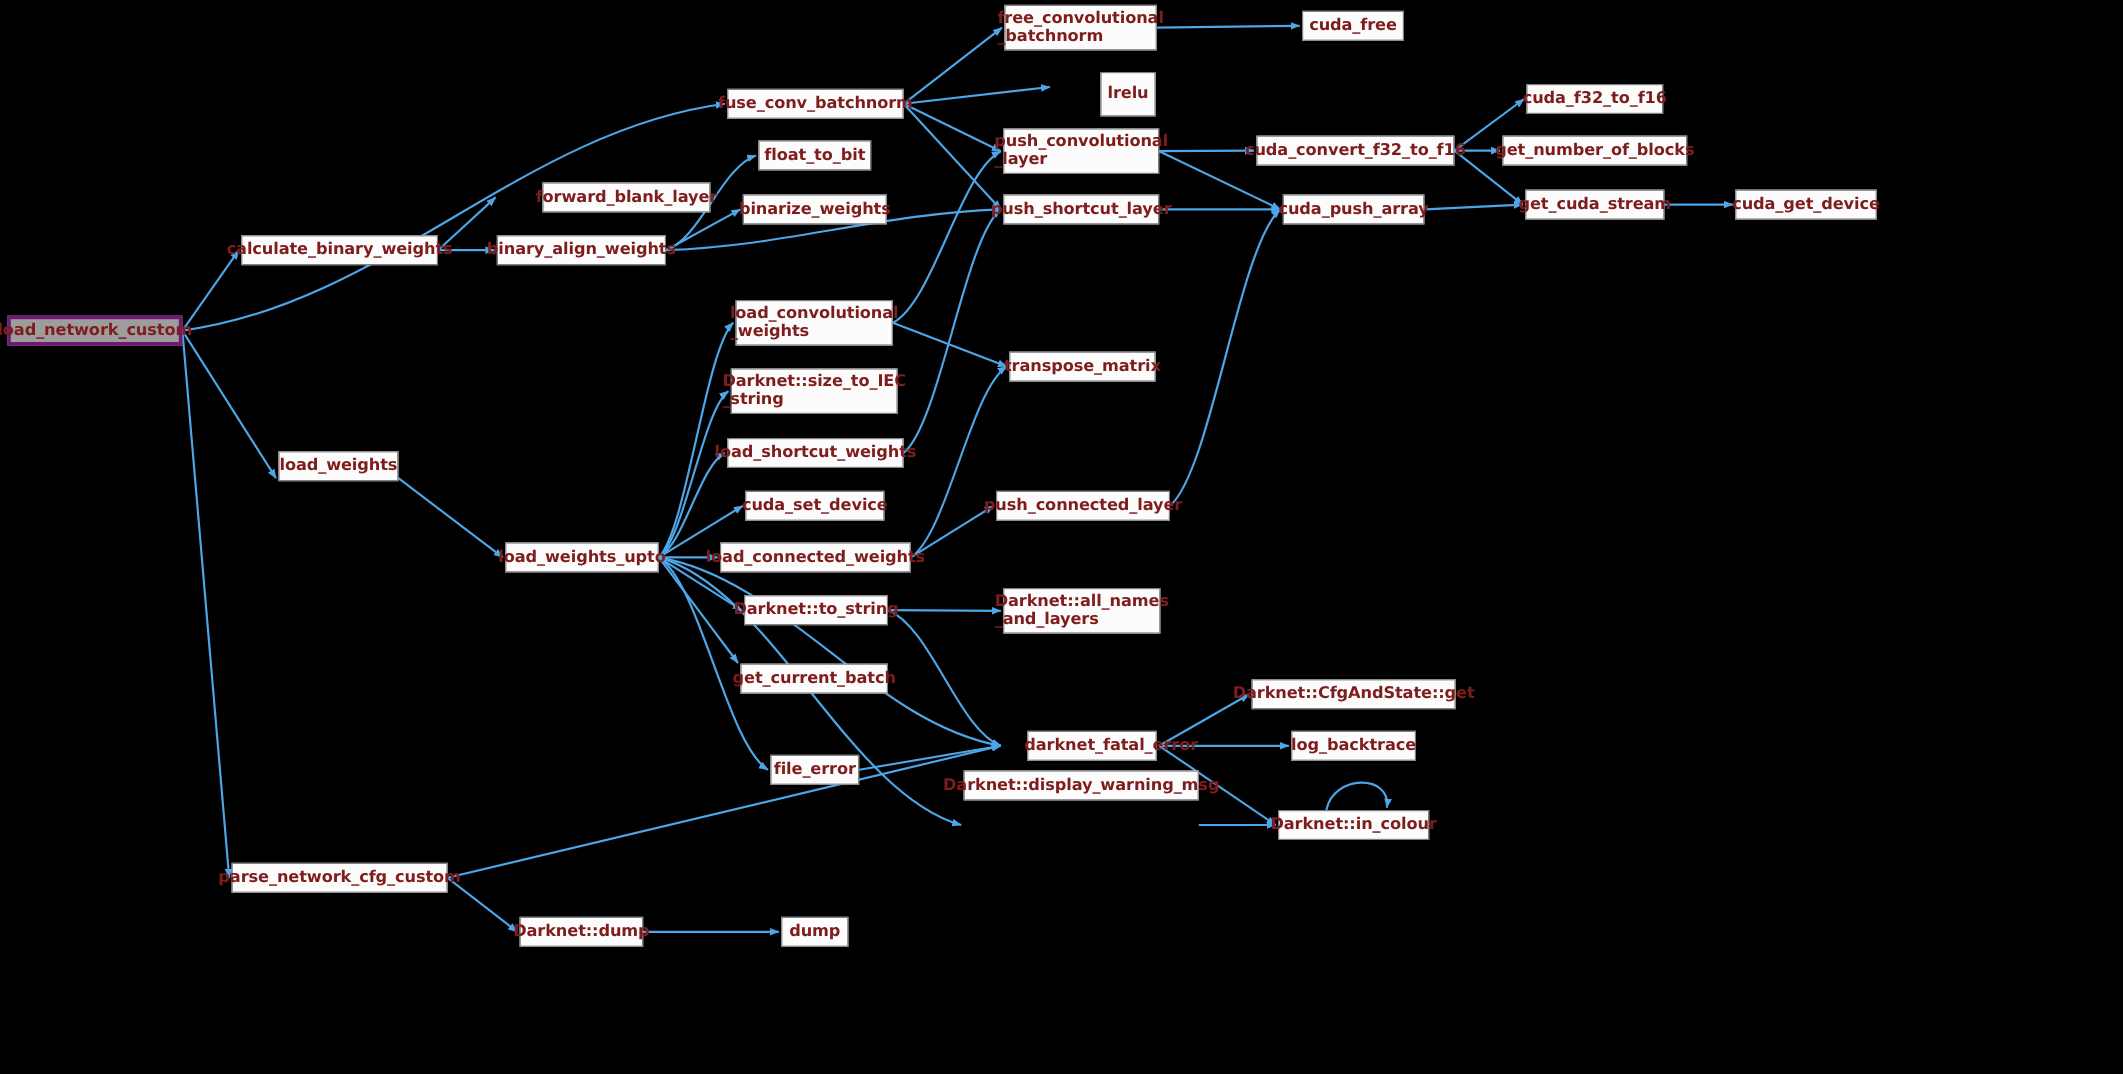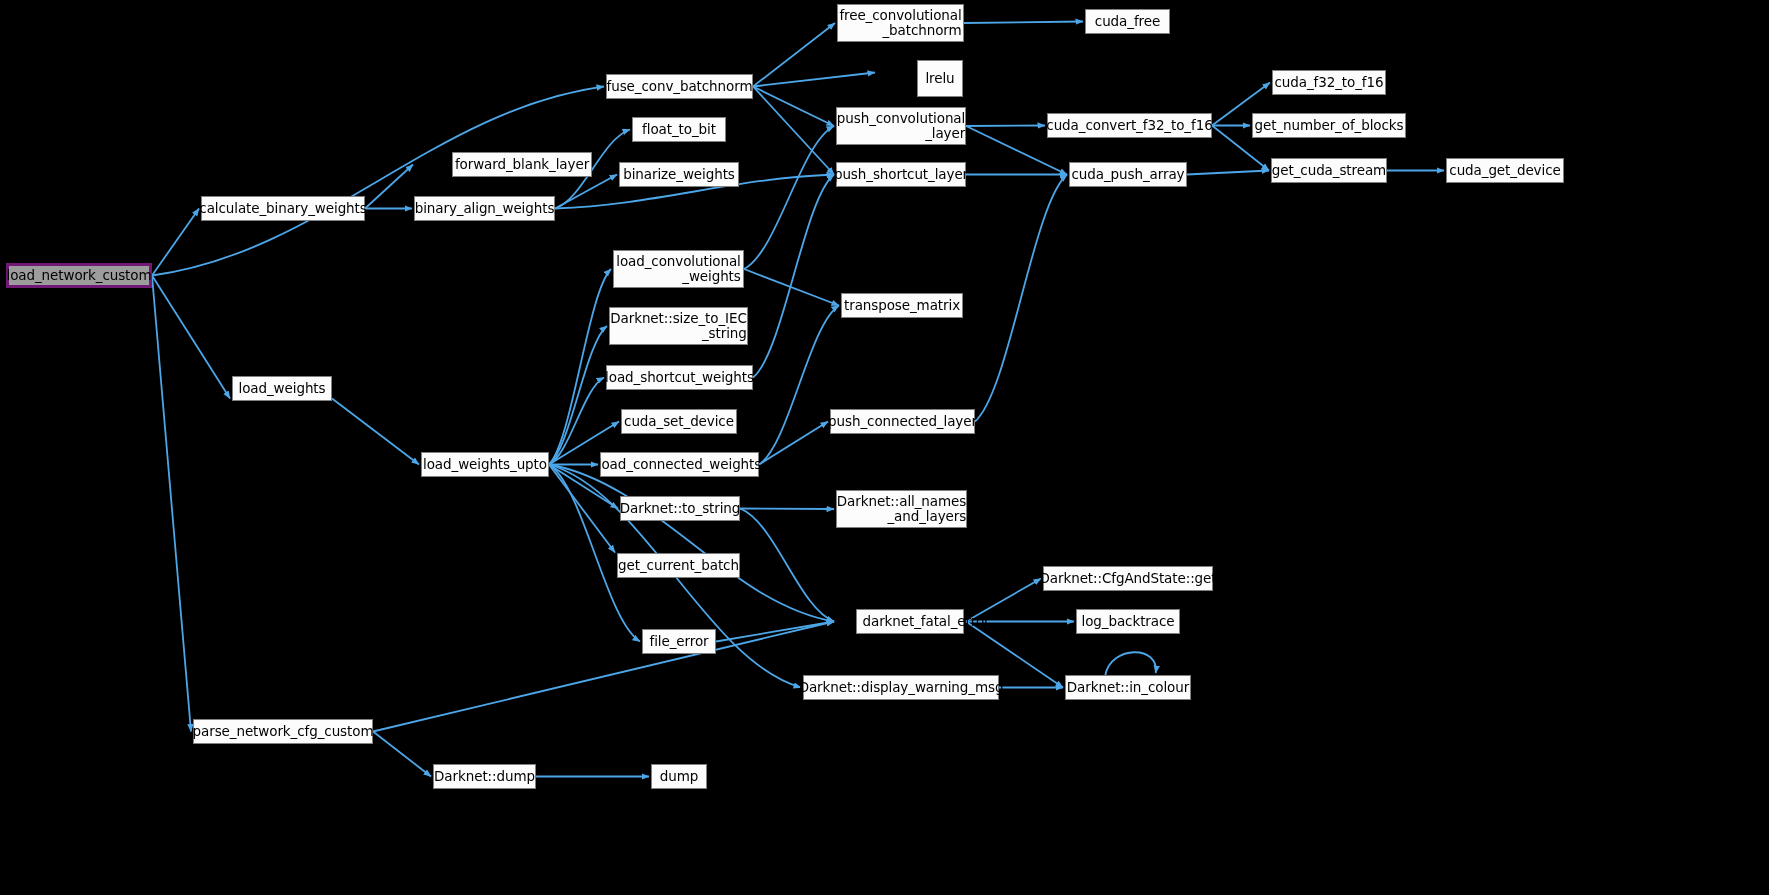--- a/index.html
+++ b/index.html
@@ -9,29 +9,30 @@
     background:#000;
     overflow:hidden;
     font-family:"DejaVu Sans", sans-serif;
   }
   svg.edges{position:absolute;left:0;top:0;width:1769px;height:895px;pointer-events:none;}
   .node{
     position:absolute;
     box-sizing:border-box;
     background:#fcfcfc;
     border:1px solid #808080;
-    color:#000000;
+    color:#7f1d1d;
     font-size:13.5px;
     line-height:15px;
     display:flex;
     align-items:center;
     justify-content:center;
-    text-align:right;
+    text-align:left;
     white-space:pre;
     letter-spacing:-0.1px;
+    font-weight:bold;
   }
   .node.root{background:#9d9d9d;border:3px solid #701a75;}
 </style>
 </head>
 <body>
 
 <div id="canvas">
   <svg class="edges" id="edge-layer">
     <defs>
       <marker id="arrow" markerWidth="9" markerHeight="9" refX="7.5" refY="3.2" orient="auto" markerUnits="userSpaceOnUse">
@@ -122,19 +123,19 @@
       <div class="node" style="left: 620px; top: 496px; width: 120px; height: 25px;">Darknet::to_string</div>
       <div class="node" style="left: 617px; top: 553px; width: 123px; height: 25px;">get_current_batch</div>
       <div class="node" style="left: 642px; top: 629px; width: 74px; height: 25px;">file_error</div>
       <div class="node" style="left: 841px; top: 293px; width: 122px; height: 25px;">transpose_matrix</div>
       <div class="node" style="left: 830px; top: 409px; width: 145px; height: 25px;">push_connected_layer</div>
       <div class="node" style="left: 836px; top: 490px; width: 131px; height: 38px;">Darknet::all_names
 _and_layers</div>
       <div class="node" style="left: 856px; top: 609px; width: 108px; height: 25px; padding-left: 32px;">darknet_fatal_error</div>
       <div class="node" style="left: 1043px; top: 566px; width: 170px; height: 25px;">Darknet::CfgAndState::get</div>
       <div class="node" style="left: 1076px; top: 609px; width: 104px; height: 25px;">log_backtrace</div>
-      <div class="node" style="left: 803px; top: 675px; width: 196px; height: 25px;">Darknet::display_warning_msg</div>
+      <div class="node" style="left: 803px; top: 642px; width: 196px; height: 25px;">Darknet::display_warning_msg</div>
       <div class="node" style="left: 1065px; top: 675px; width: 126px; height: 25px;">Darknet::in_colour</div>
       <div class="node" style="left: 193px; top: 719px; width: 180px; height: 25px;">parse_network_cfg_custom</div>
       <div class="node" style="left: 433px; top: 764px; width: 103px; height: 25px;">Darknet::dump</div>
       <div class="node" style="left: 651px; top: 764px; width: 56px; height: 25px;">dump</div>
     </div>
 </div>
 
 </body></html>

